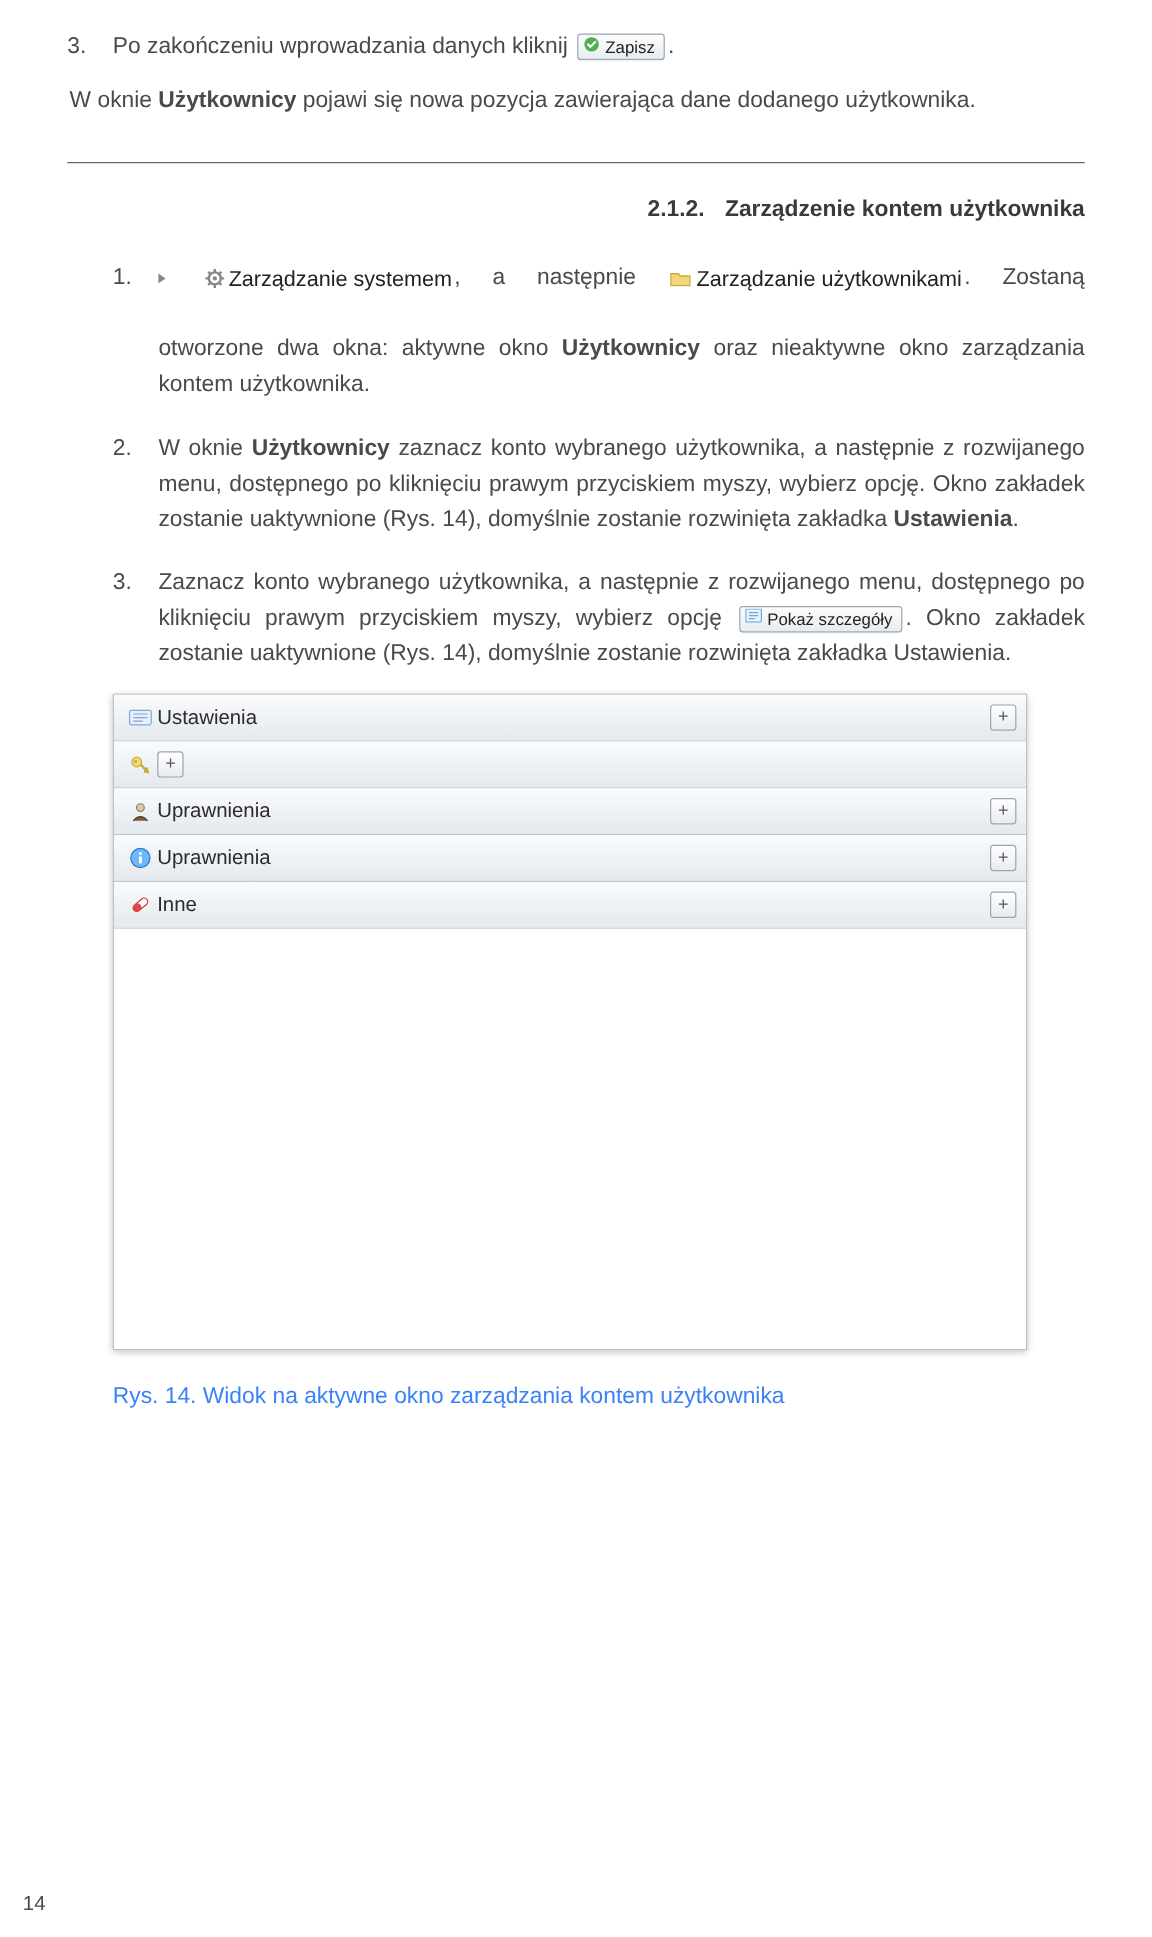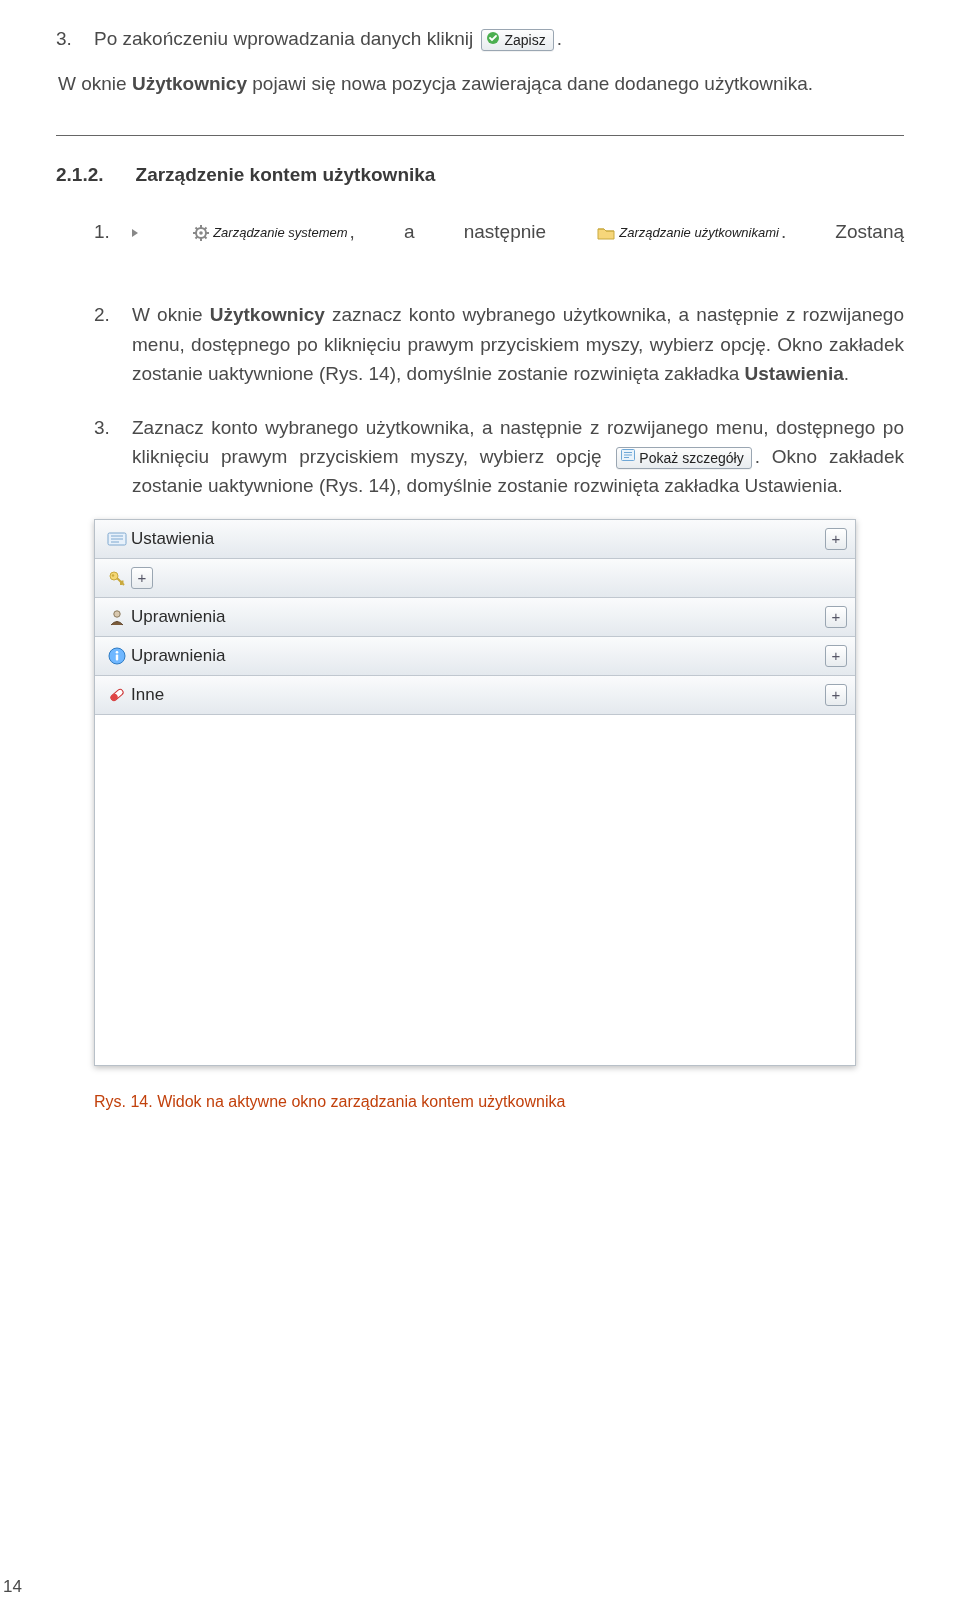--- a/index.html
+++ b/index.html
@@ -36,24 +36,25 @@
     text-align: justify;
     margin: 16px 2px;
   }
   hr.sec-sep {
     border: none;
     border-top: 1px solid #666;
     margin: 36px 0 24px 0;
   }
   .sec-head {
     display: flex;
-    gap: 32px;
+    gap: 17px;
     font-weight: 700;
     color: #3a3a3a;
     margin-bottom: 28px;
+    justify-content: flex-end;
   }
   
   .ui-btn {
     display: inline-flex;
     align-items: flex-start;
     vertical-align: middle;
     border: 1px solid #9aa6b2;
     border-radius: 3px;
     padding: 1px 7px 1px 4px;
     background: linear-gradient(#fdfdfd, #e8ecef);
@@ -66,25 +67,24 @@
   .ui-btn .ic {
     margin-right: 4px;
     display: inline-flex;
     align-items: center;
     justify-content: center;
   }
   .ui-chip {
     display: inline-flex;
     align-items: center;
     vertical-align: middle;
-    font-size: 13px;
+    font-size: 18px;
     color: #222;
     line-height: 18px;
     margin: 0 2px;
-    font-style: italic;
   }
   .ui-chip .ic { margin-right: 4px; display:inline-flex; }
   .tri {
     display: inline-block;
     width: 0; height: 0;
     border-top: 4px solid transparent;
     border-bottom: 4px solid transparent;
     border-left: 6px solid #888;
     margin-right: 4px;
     vertical-align: middle;
@@ -126,26 +126,26 @@
     color: #556;
     font-size: 15px;
     line-height: 1;
   }
   .acc-body {
     height: 350px;
     background: #fff;
   }
   .fig-caption {
     margin: 24px 0 0 38px;
-    font-size: 16px;
-    color: #c2410c;
+    font-size: 19px;
+    color: #3b82f6;
   }
   .page-num {
     position: fixed;
-    left: 3px;
+    left: 19px;
     bottom: 14px;
     font-size: 17px;
     color: #4a4a4a;
   }
   .justify-stretch {
     text-align: justify;
     text-align-last: justify;
   }
   .filler { display:inline-block; width:100%; }
 </style>
@@ -207,20 +207,23 @@
         <span class="ui-chip">
           <span class="ic">
             <svg width="18" height="14" viewBox="0 0 18 14">
                 <path d="M1 3 h6 l2 2 h8 v8 h-16 z" fill="#f6d67a" stroke="#c9a93e"></path>
                 <path d="M1 3 h6 l2 2 h8" fill="none" stroke="#c9a93e"></path>
               </svg>
           </span>
           <span>Zarządzanie użytkownikami</span>
         </span><span>. Zostaną</span><span class="filler"></span>
       </div>
+      <div style="text-align:justify">
+        <span>otworzone dwa okna: aktywne okno </span><span class="bold">Użytkownicy</span><span> oraz nieaktywne okno zarządzania kontem użytkownika.</span>
+      </div>
     </div>
   </div>
 </div>
 
 <div class="indent-block" style="margin-top:24px">
   <div class="num-row">
     <div class="num">2.</div>
     <div class="txt" style="text-align:justify">
       <span>W oknie </span><span class="bold">Użytkownicy</span><span> zaznacz konto wybranego użytkownika, a następnie z rozwijanego menu, dostępnego po kliknięciu prawym przyciskiem myszy, wybierz opcję. Okno zakładek zostanie uaktywnione (Rys. 14), domyślnie zostanie rozwinięta zakładka </span><span class="bold">Ustawienia</span><span>.</span>
     </div>

